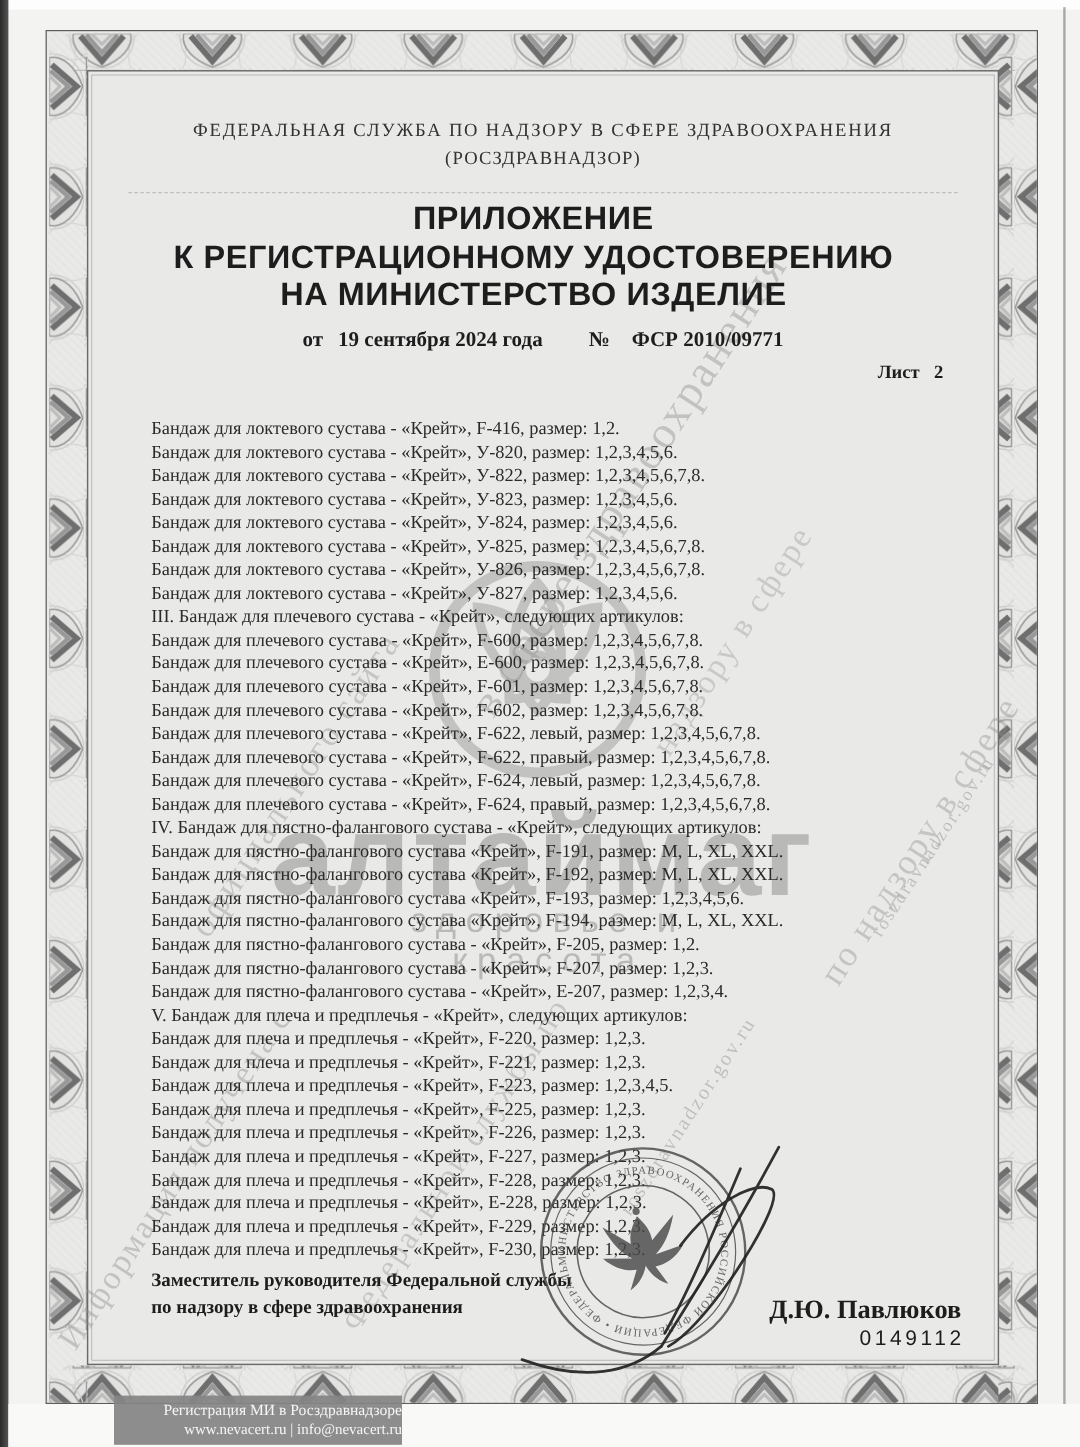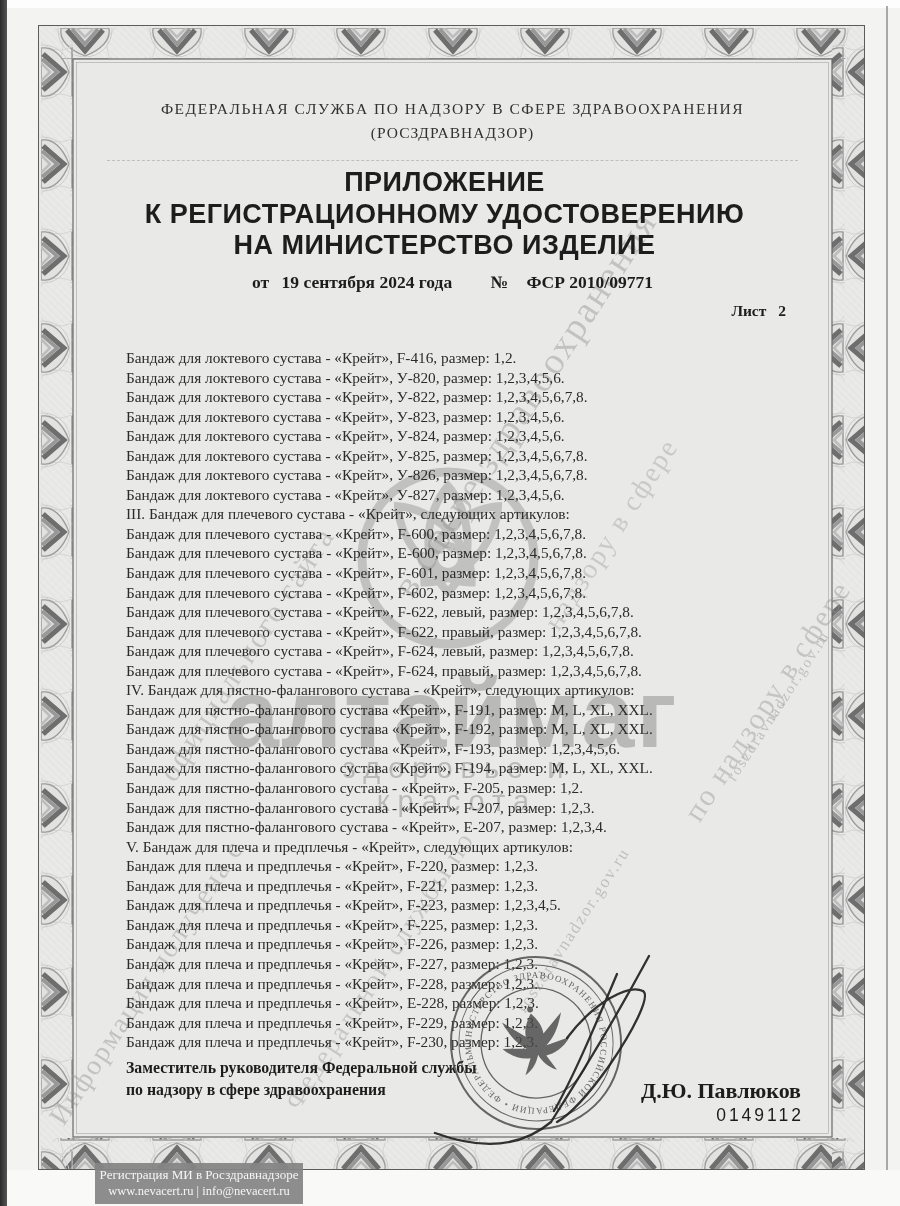--- a/index.html
+++ b/index.html
@@ -52,22 +52,22 @@
            font-size:15.3px;line-height:19.55px;color:#2b2b2b;}
   .sig-block{position:absolute;left:87px;top:1031px;font-weight:bold;font-size:15.8px;
            line-height:22px;color:#1d1d1d;}
   .sig-name{position:absolute;right:65px;top:1052px;font-weight:bold;font-size:22px;color:#1d1d1d;}
   .serial{position:absolute;right:62px;top:1079px;font-family:Liberation Sans, sans-serif;
            font-size:17.5px;letter-spacing:3px;color:#1c1c1c;}
 
   .overlay-svg{position:absolute;left:0;top:0;pointer-events:none;}
 
   
-  .footer-badge{position:absolute;left:95px;top:1163px;width:208px;padding:3px 0 5px 0;
-        background:rgba(132,132,132,.93);color:#f6f6f6;text-align:center;
+  .footer-badge{position:absolute;left:95px;top:1163px;width:240px;padding:3px 0 5px 0;
+        background:rgba(132,132,132,.93);color:#f6f6f6;text-align:right;
         font-family:"Liberation Serif",serif;}
   .footer-badge .f1{font-size:13px;line-height:17px;}
   .footer-badge .f2{font-size:12.5px;line-height:16px;}
 </style>
 </head>
 <body>
 
 <div class="top-strip"></div>
 <div class="left-edge"></div>
 <div class="right-edge-line"></div>

